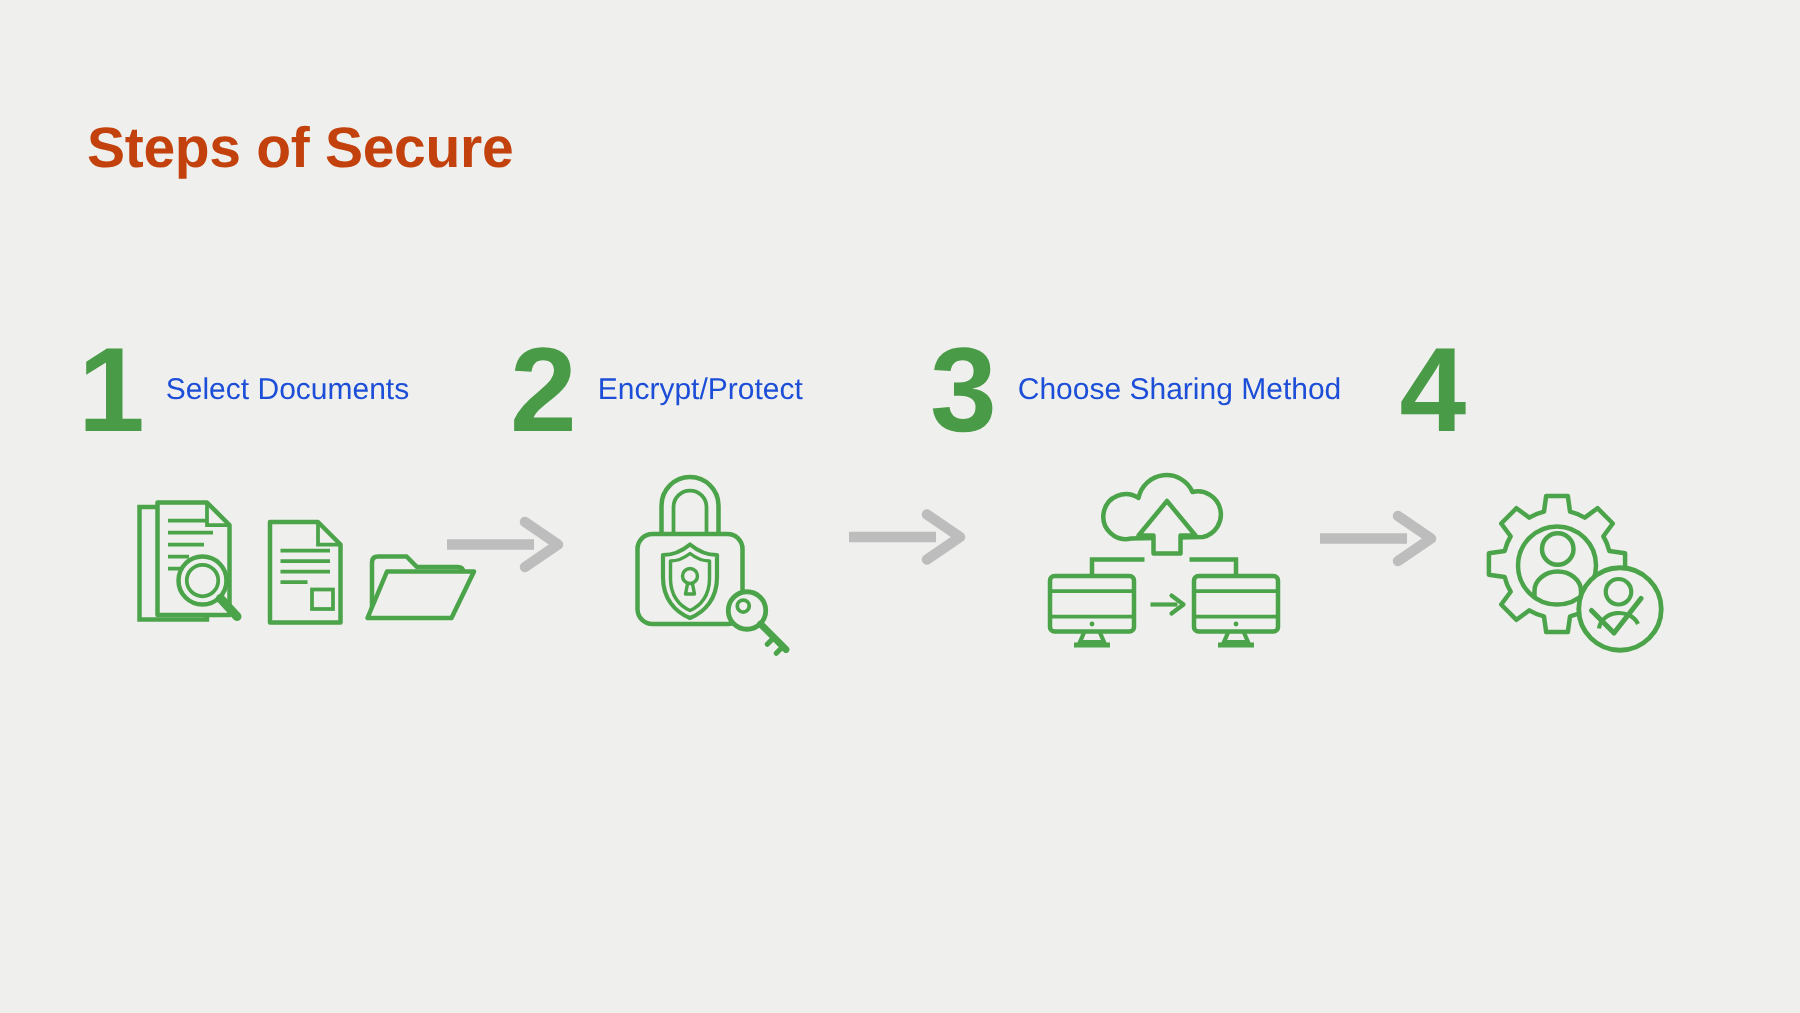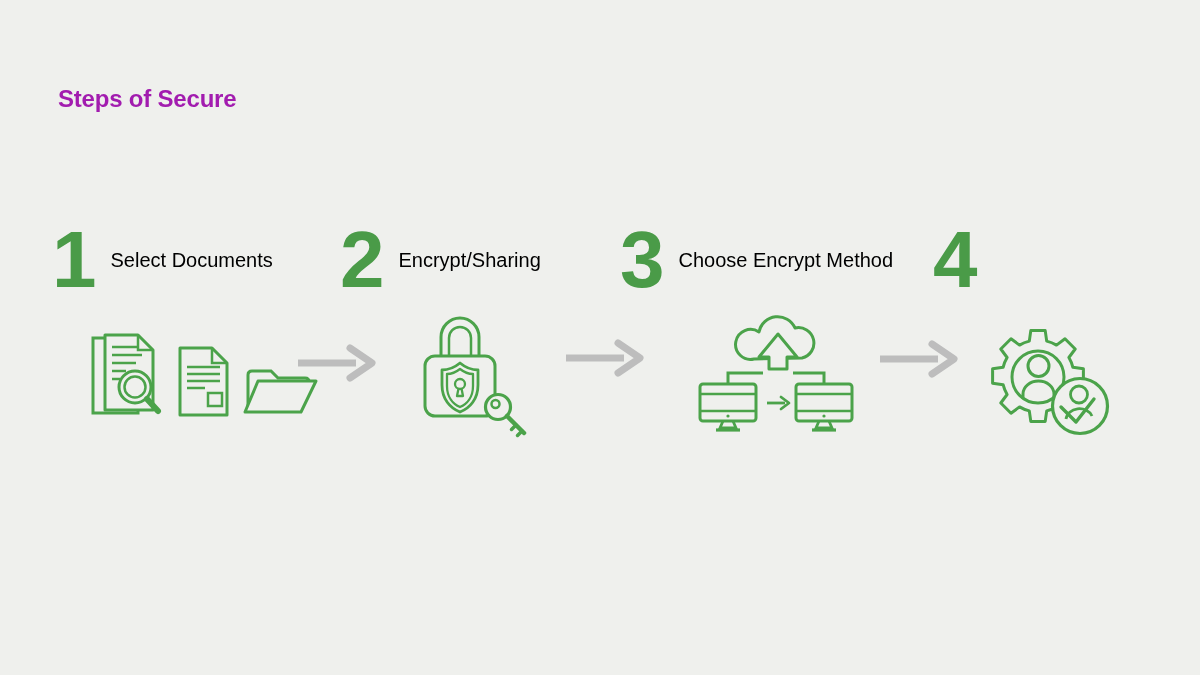--- a/index.html
+++ b/index.html
@@ -6,33 +6,33 @@
   body{
     width:1200px;height:675px;
     background:#eff0ed;
     font-family:"Liberation Sans", sans-serif;
     position:relative;overflow:hidden;
     color:#3c3c3c;
   }
   .stage{position:absolute;inset:0;}
   .title{
     position:absolute;left:58px;top:78px;
-    font-size:24px;font-weight:700;line-height:42px;
-    color:#a21caf;letter-spacing:-0.2px;
+    font-size:38px;font-weight:700;line-height:42px;
+    color:#c2410c;letter-spacing:-0.2px;
   }
   .step-header{
     position:absolute;top:230px;height:60px;
     display:flex;align-items:center;gap:14px;white-space:nowrap;
   }
   .step-number{
     font-size:80px;font-weight:700;line-height:60px;
     color:#4a9b48;display:block;
   }
   .step-label{
-    font-size:20px;font-weight:400;color:#000000;
+    font-size:20px;font-weight:400;color:#1d4ed8;
   }
   .icon-cluster{position:absolute;}
   .connector{position:absolute;}
   svg{display:block;overflow:visible;}
   .g-stroke{stroke:#4ba34a;fill:none;}
   .g-fillbg{stroke:#4ba34a;fill:#eff0ed;}
   .g-fill{fill:#4ba34a;stroke:none;}
   .a-stroke{stroke:#bdbdbd;fill:none;}
 </style>
 </head>
@@ -43,25 +43,25 @@
   <div class="title">
     <div>Steps of Secure</div>
   </div>
 
   <div class="step-header" style="left:52px;">
     <span class="step-number">1</span>
     <span class="step-label">Select Documents</span>
   </div>
   <div class="step-header" style="left:340px;">
     <span class="step-number">2</span>
-    <span class="step-label">Encrypt/Sharing</span>
+    <span class="step-label">Encrypt/Protect</span>
   </div>
   <div class="step-header" style="left:620px;">
     <span class="step-number">3</span>
-    <span class="step-label">Choose Encrypt Method</span>
+    <span class="step-label">Choose Sharing Method</span>
   </div>
   <div class="step-header" style="left:933px;">
     <span class="step-number">4</span>
   </div>
 
   <div class="icon-cluster" style="left:90px;top:325px;">
     <svg width="230" height="115" viewBox="0 0 230 115">
       <g>
         <rect class="g-stroke" x="3" y="13" width="45" height="75" stroke-width="3"></rect>
         <path class="g-fillbg" d="M15,10 h33 l15,15 v60 h-48 Z" stroke-width="3" stroke-linejoin="round"></path>

